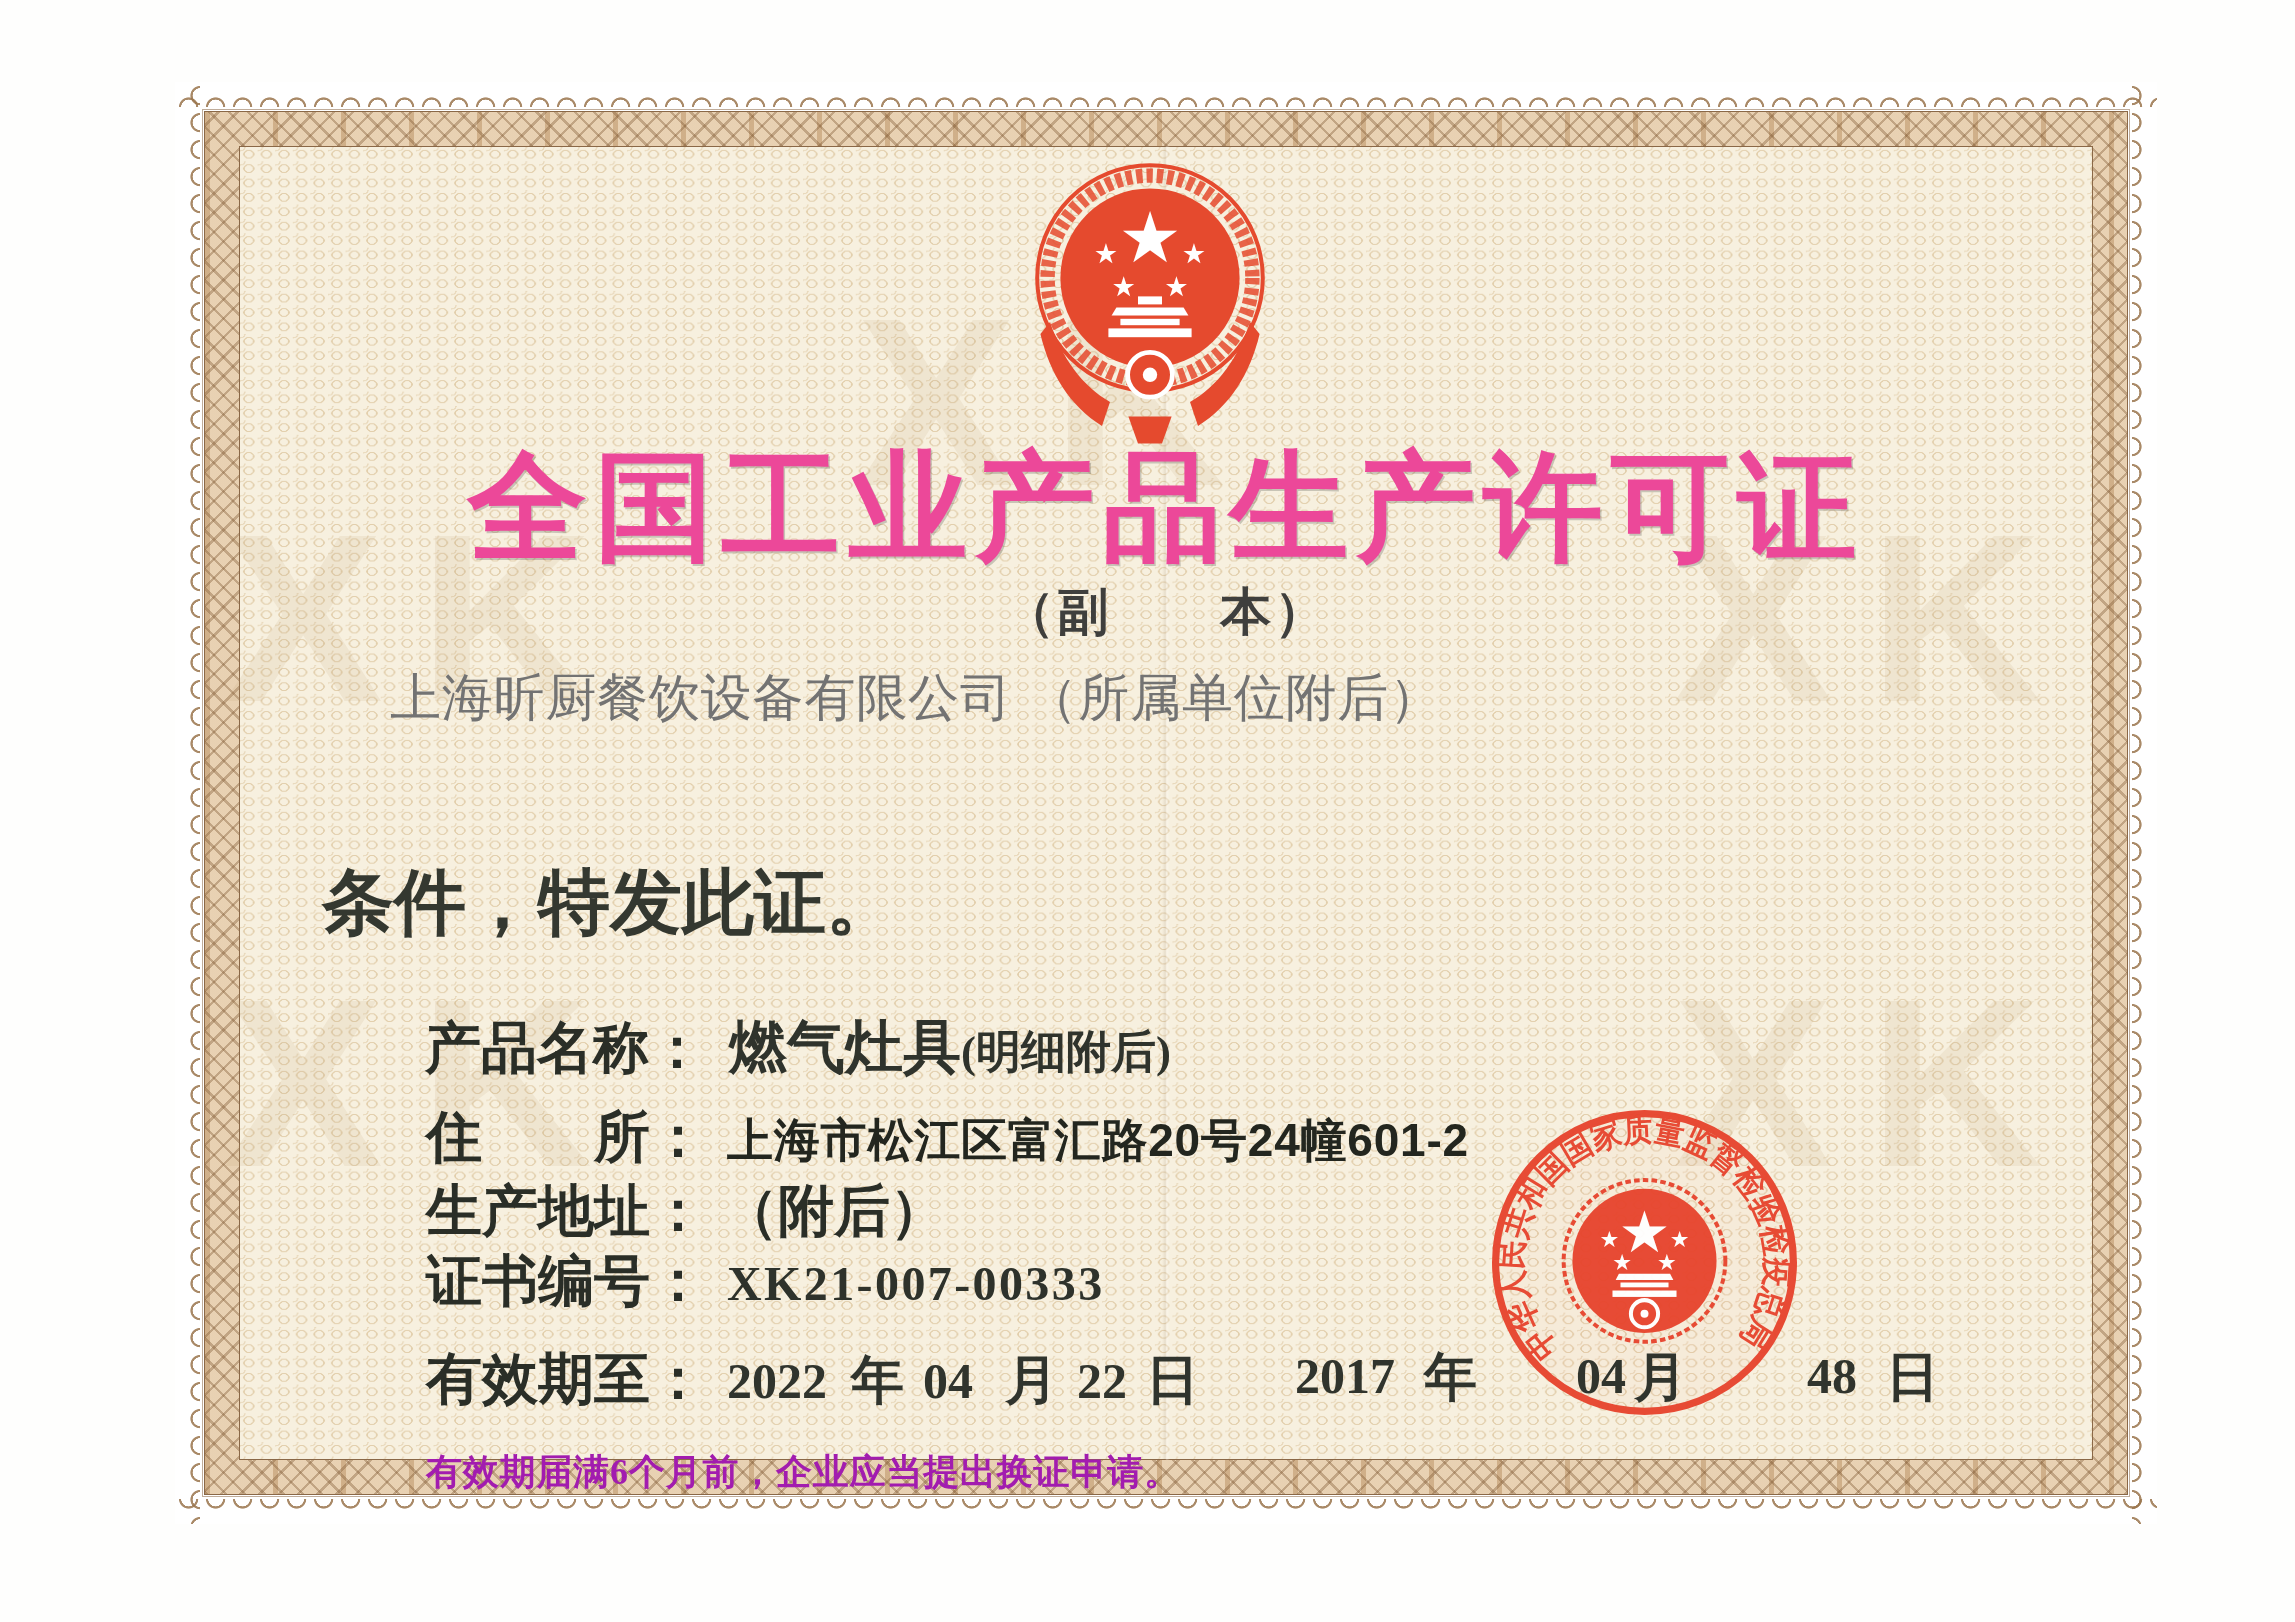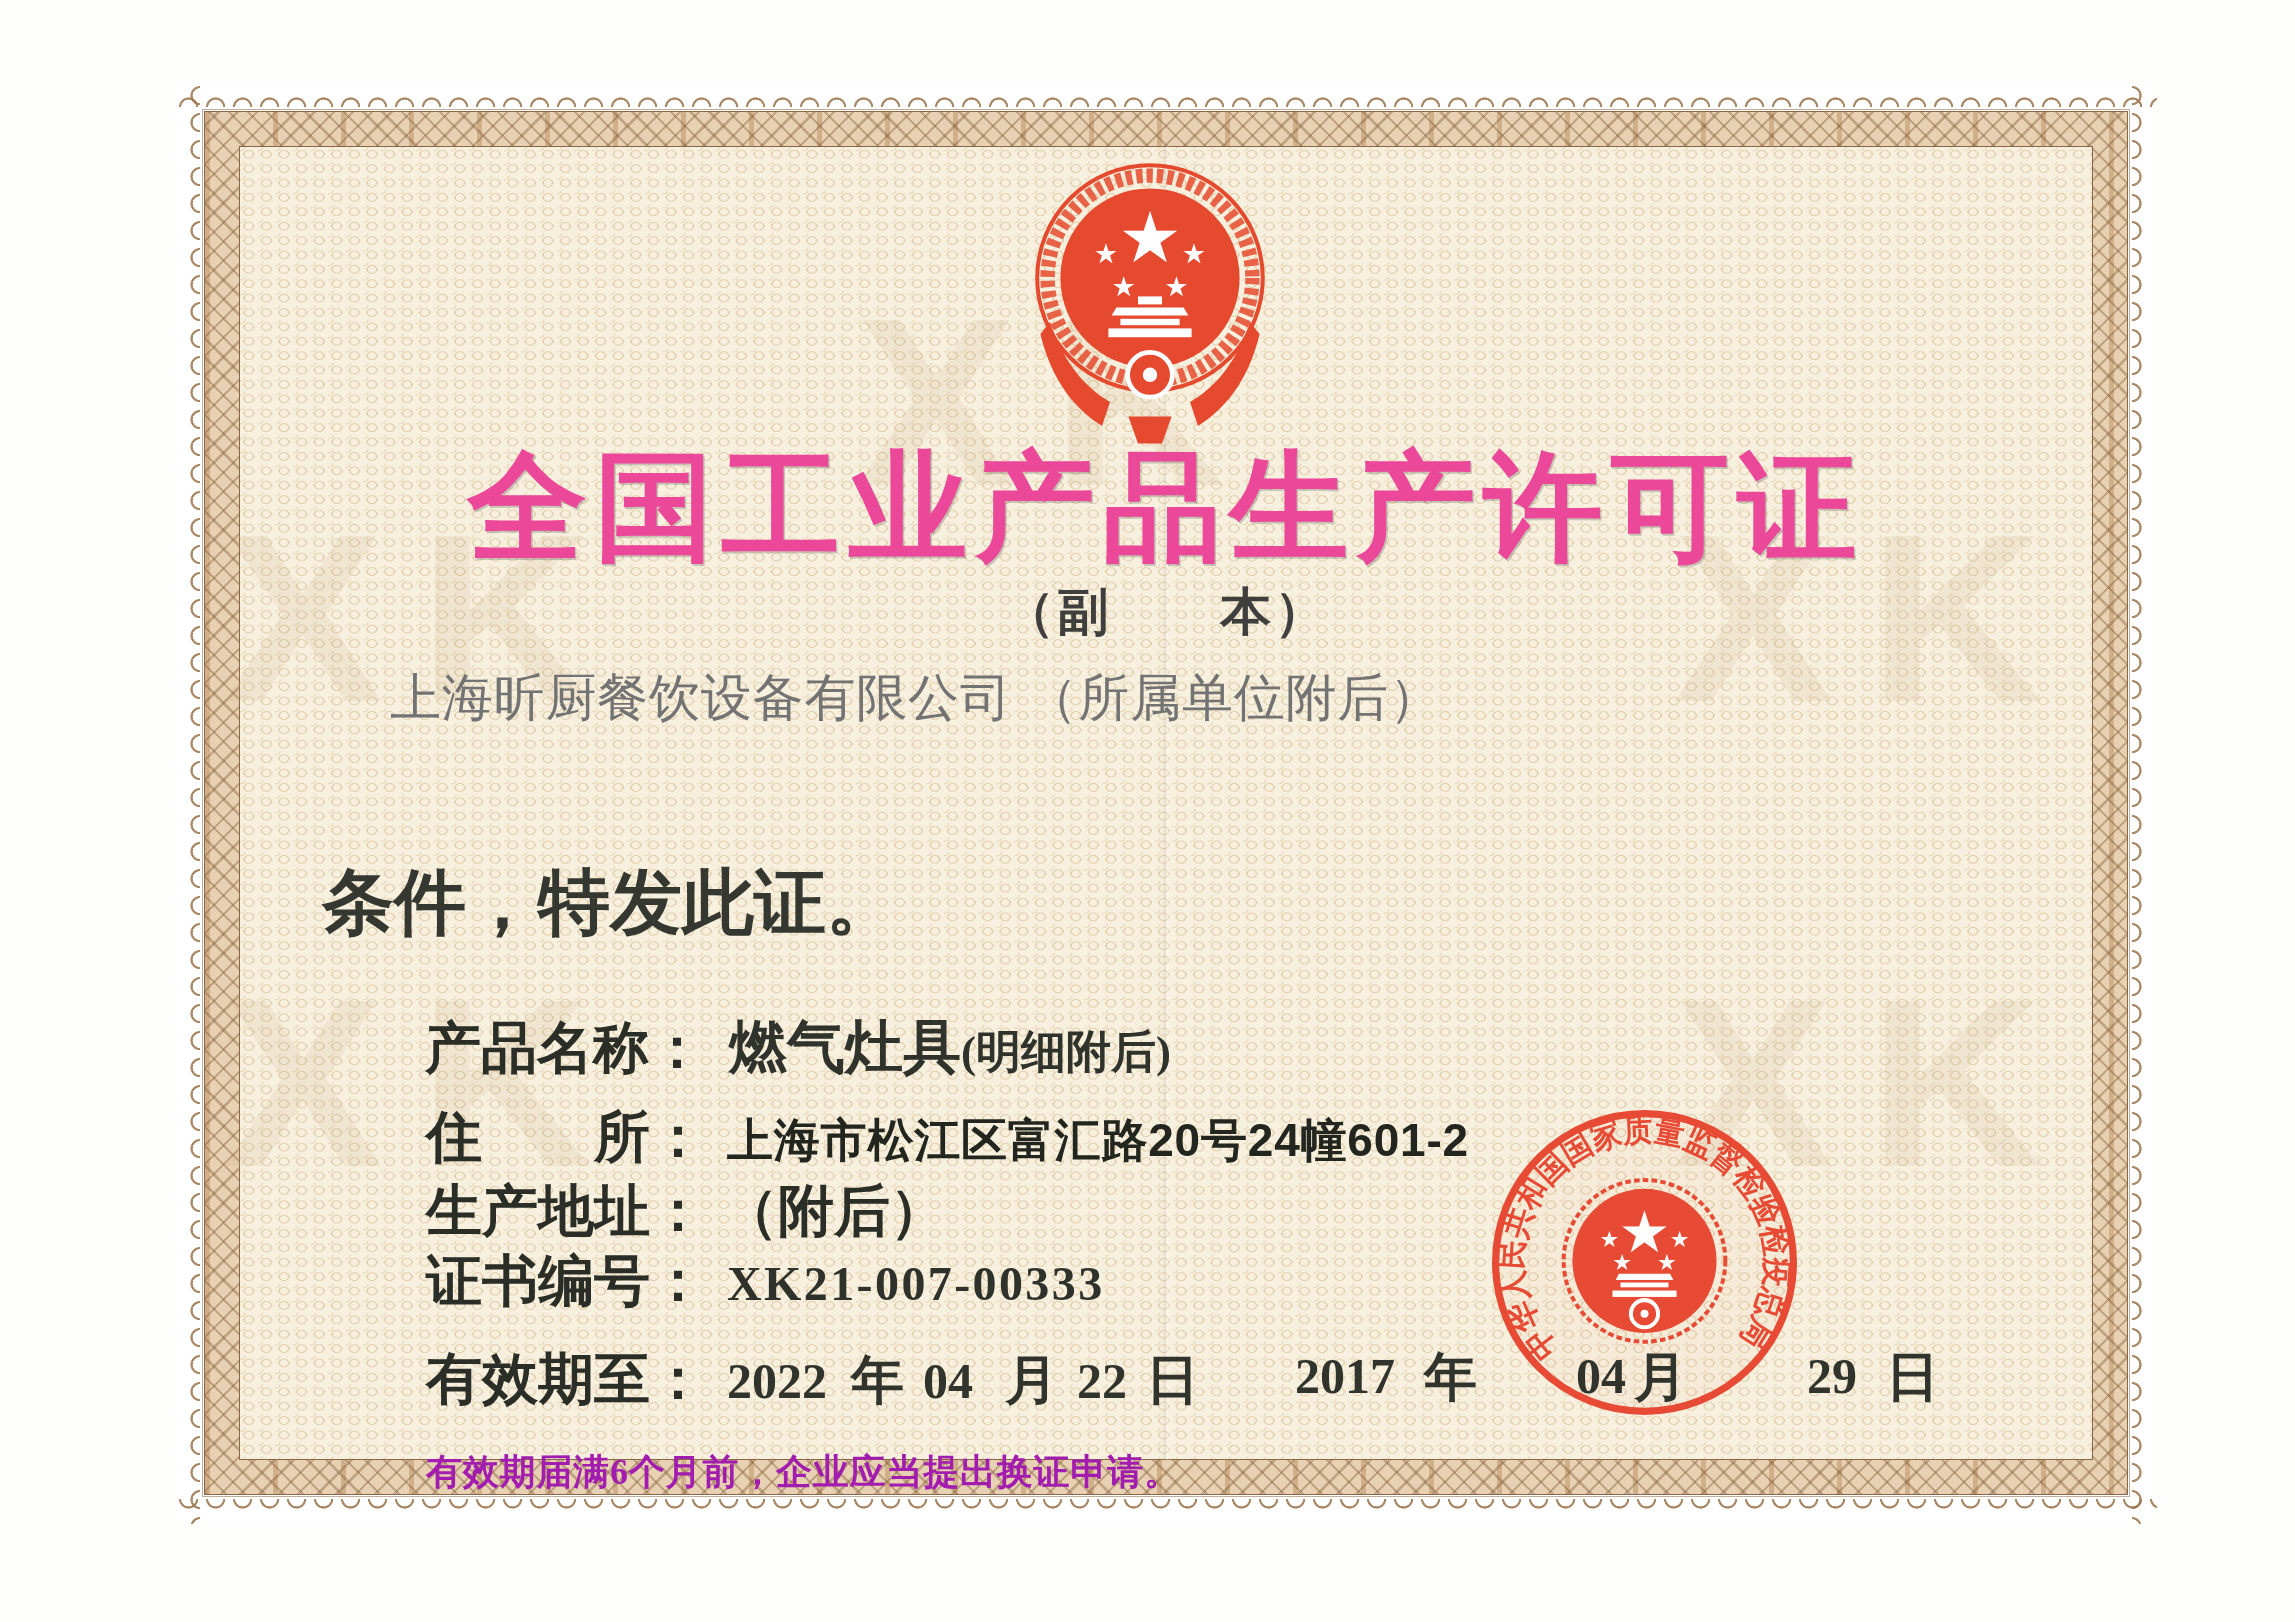--- a/index.html
+++ b/index.html
@@ -164,21 +164,21 @@
   </div>
 
   <div class="txt valid-line">
     <span class="field-label">有效期至：</span><span class="date-num v-year">2022</span><span class="date-unit v-yu">年</span><span class="date-num v-month">04</span><span class="date-unit v-mu">月</span><span class="date-num v-day">22</span><span class="date-unit v-du">日</span>
   </div>
 
   <span class="issue date-num" style="left:1120px;">2017</span>
   <span class="issue date-unit" style="left:1249px;">年</span>
   <span class="issue date-num" style="left:1401px;">04</span>
   <span class="issue date-unit" style="left:1459px;">月</span>
-  <span class="issue date-num" style="left:1632px;">29</span>
+  <span class="issue date-num" style="left:1632px;">48</span>
   <span class="issue date-unit" style="left:1711px;">日</span>
 
   <div class="txt renewal">有效期届满6个月前，企业应当提出换证申请。</div>
 
   <svg class="seal" width="317" height="317" viewBox="0 0 396 396">
     <circle cx="198" cy="198" r="186" fill="rgba(231,67,44,0.03)" stroke="#e7432c" stroke-width="9"></circle>
     <defs>
       <path id="sealArc" d="M 90.5 305.5 A 152 152 0 0 1 198 46 A 152 152 0 0 1 305.5 305.5" fill="none"></path>
     </defs>
     <text font-size="42" fill="#e7432c">

